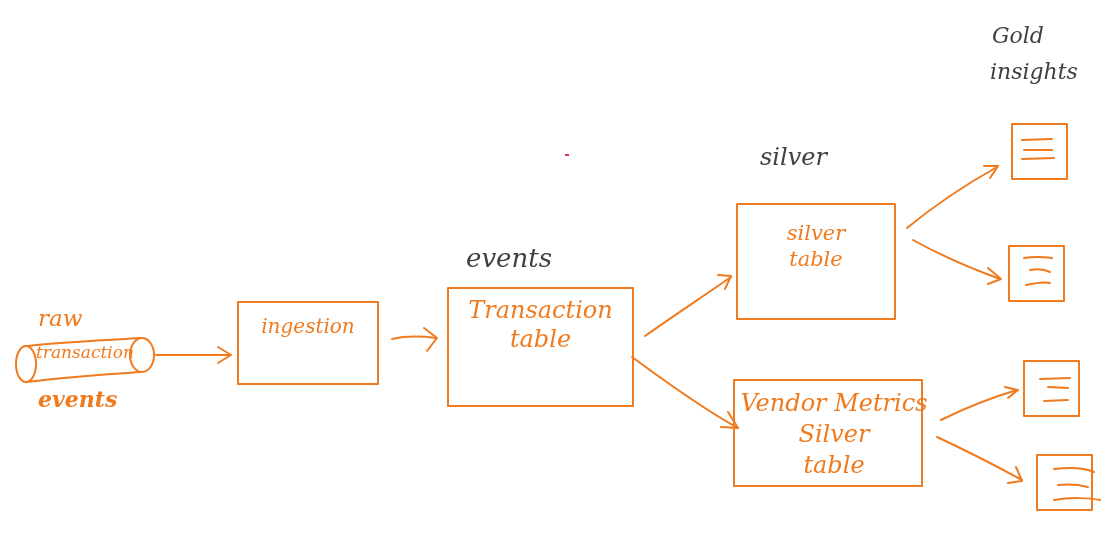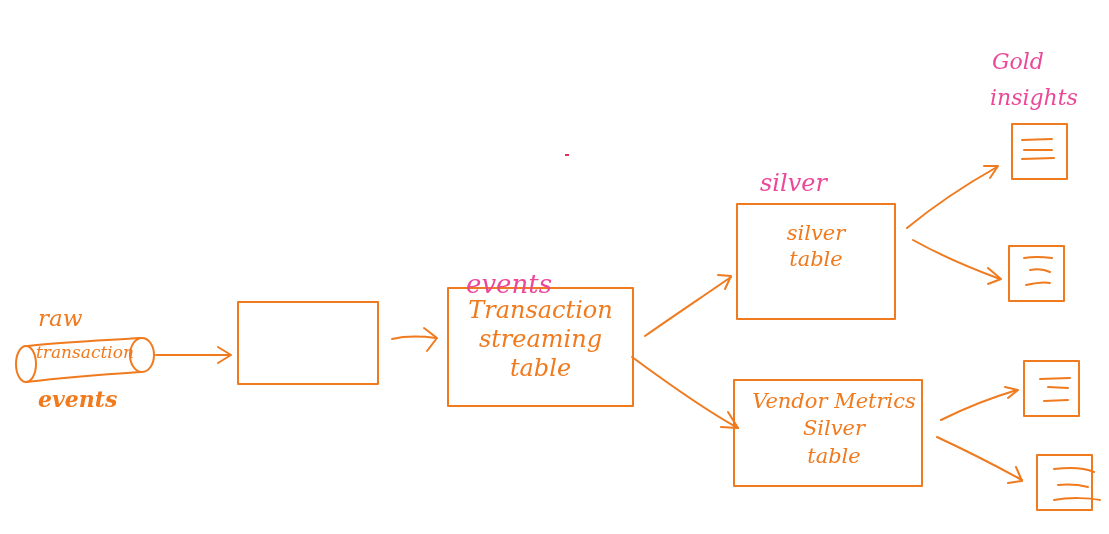--- a/index.html
+++ b/index.html
@@ -1,20 +1,20 @@
 <!DOCTYPE html>
 <html><head>
 <meta charset="utf-8">
 <style>
   html, body { margin: 0; padding: 0; background: #ffffff; }
   body { width: 1109px; height: 534px; position: relative; overflow: hidden; }
   svg { position: absolute; left: 0; top: 0; }
   .stroke { stroke: #f07a1e; stroke-width: 2; fill: none; stroke-linecap: round; stroke-linejoin: round; }
   .lbl { position: absolute; font-family: "DejaVu Serif", serif; font-style: italic; color: #f07a1e; line-height: 1.05; white-space: nowrap; }
-  .tier { position: absolute; font-family: "DejaVu Serif", serif; font-style: italic; color: #ec4899; line-height: 1.1; white-space: nowrap; margin-top: 26px; }
+  .tier { position: absolute; font-family: "DejaVu Serif", serif; font-style: italic; color: #404040; line-height: 1.1; white-space: nowrap; }
   .center { text-align: center; }
 </style>
 </head>
 <body>
 
 <svg width="1109" height="534" viewBox="0 0 1109 534">
 
   <g>
     <path class="stroke" d="M28 346 C 60 342, 110 340, 140 338"></path>
     <path class="stroke" d="M26 382 C 60 378, 110 374, 140 372"></path>
@@ -85,34 +85,34 @@
   </g>
 
   <rect x="565" y="154" width="4" height="2" fill="#e0305a"></rect>
 </svg>
 
 <div class="lbl" style="left:38px;top:306px;font-size:23px;">raw</div>
 <div class="lbl" style="left:36px;top:344px;font-size:17px;">transaction</div>
 <div class="lbl" style="left:38px;top:388px;font-size:22px;font-weight:bold;">events</div>
 
 <div class="lbl center" style="left:238px;top:316px;width:140px;font-size:20px;">
+  <div>ingestion</div>
 </div>
 
 <div class="tier" style="left:466px;top:244px;font-size:26px;">events</div>
 <div class="lbl center" style="left:448px;top:296px;width:185px;font-size:24px;line-height:1.2;">
   <div>Transaction</div>
-  <div>streaming</div>
   <div>table</div>
 </div>
 
 <div class="tier" style="left:760px;top:144px;font-size:24px;">silver</div>
 <div class="lbl center" style="left:737px;top:220px;width:158px;font-size:21px;line-height:1.25;">
   <div>silver</div>
   <div>table</div>
 </div>
-<div class="lbl center" style="left:734px;top:388px;width:200px;font-size:21px;line-height:1.3;">
+<div class="lbl center" style="left:734px;top:388px;width:200px;font-size:24px;line-height:1.3;">
   <div>Vendor Metrics</div>
   <div>Silver</div>
   <div>table</div>
 </div>
 
 <div class="tier" style="left:992px;top:24px;font-size:22px;">Gold</div>
 <div class="tier" style="left:990px;top:60px;font-size:22px;">insights</div>
 
 </body></html>

